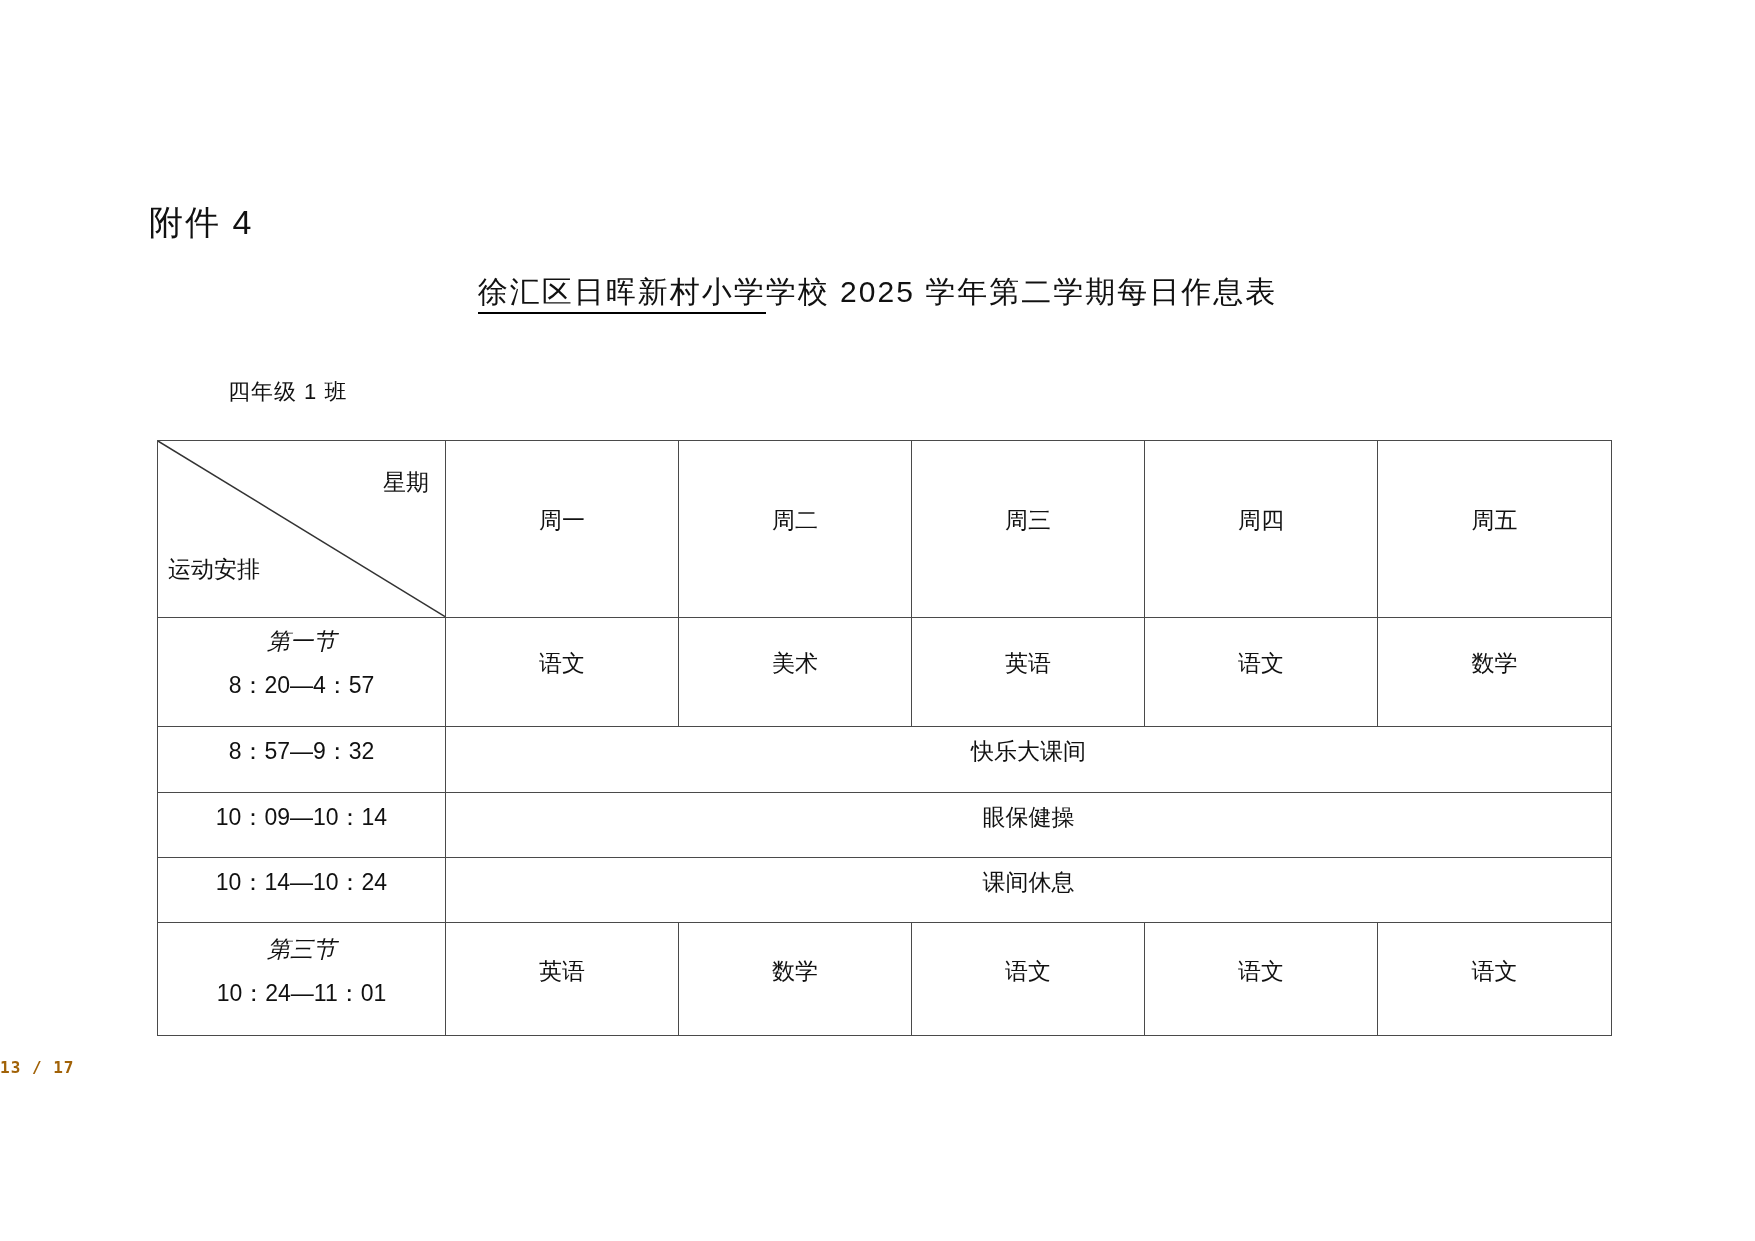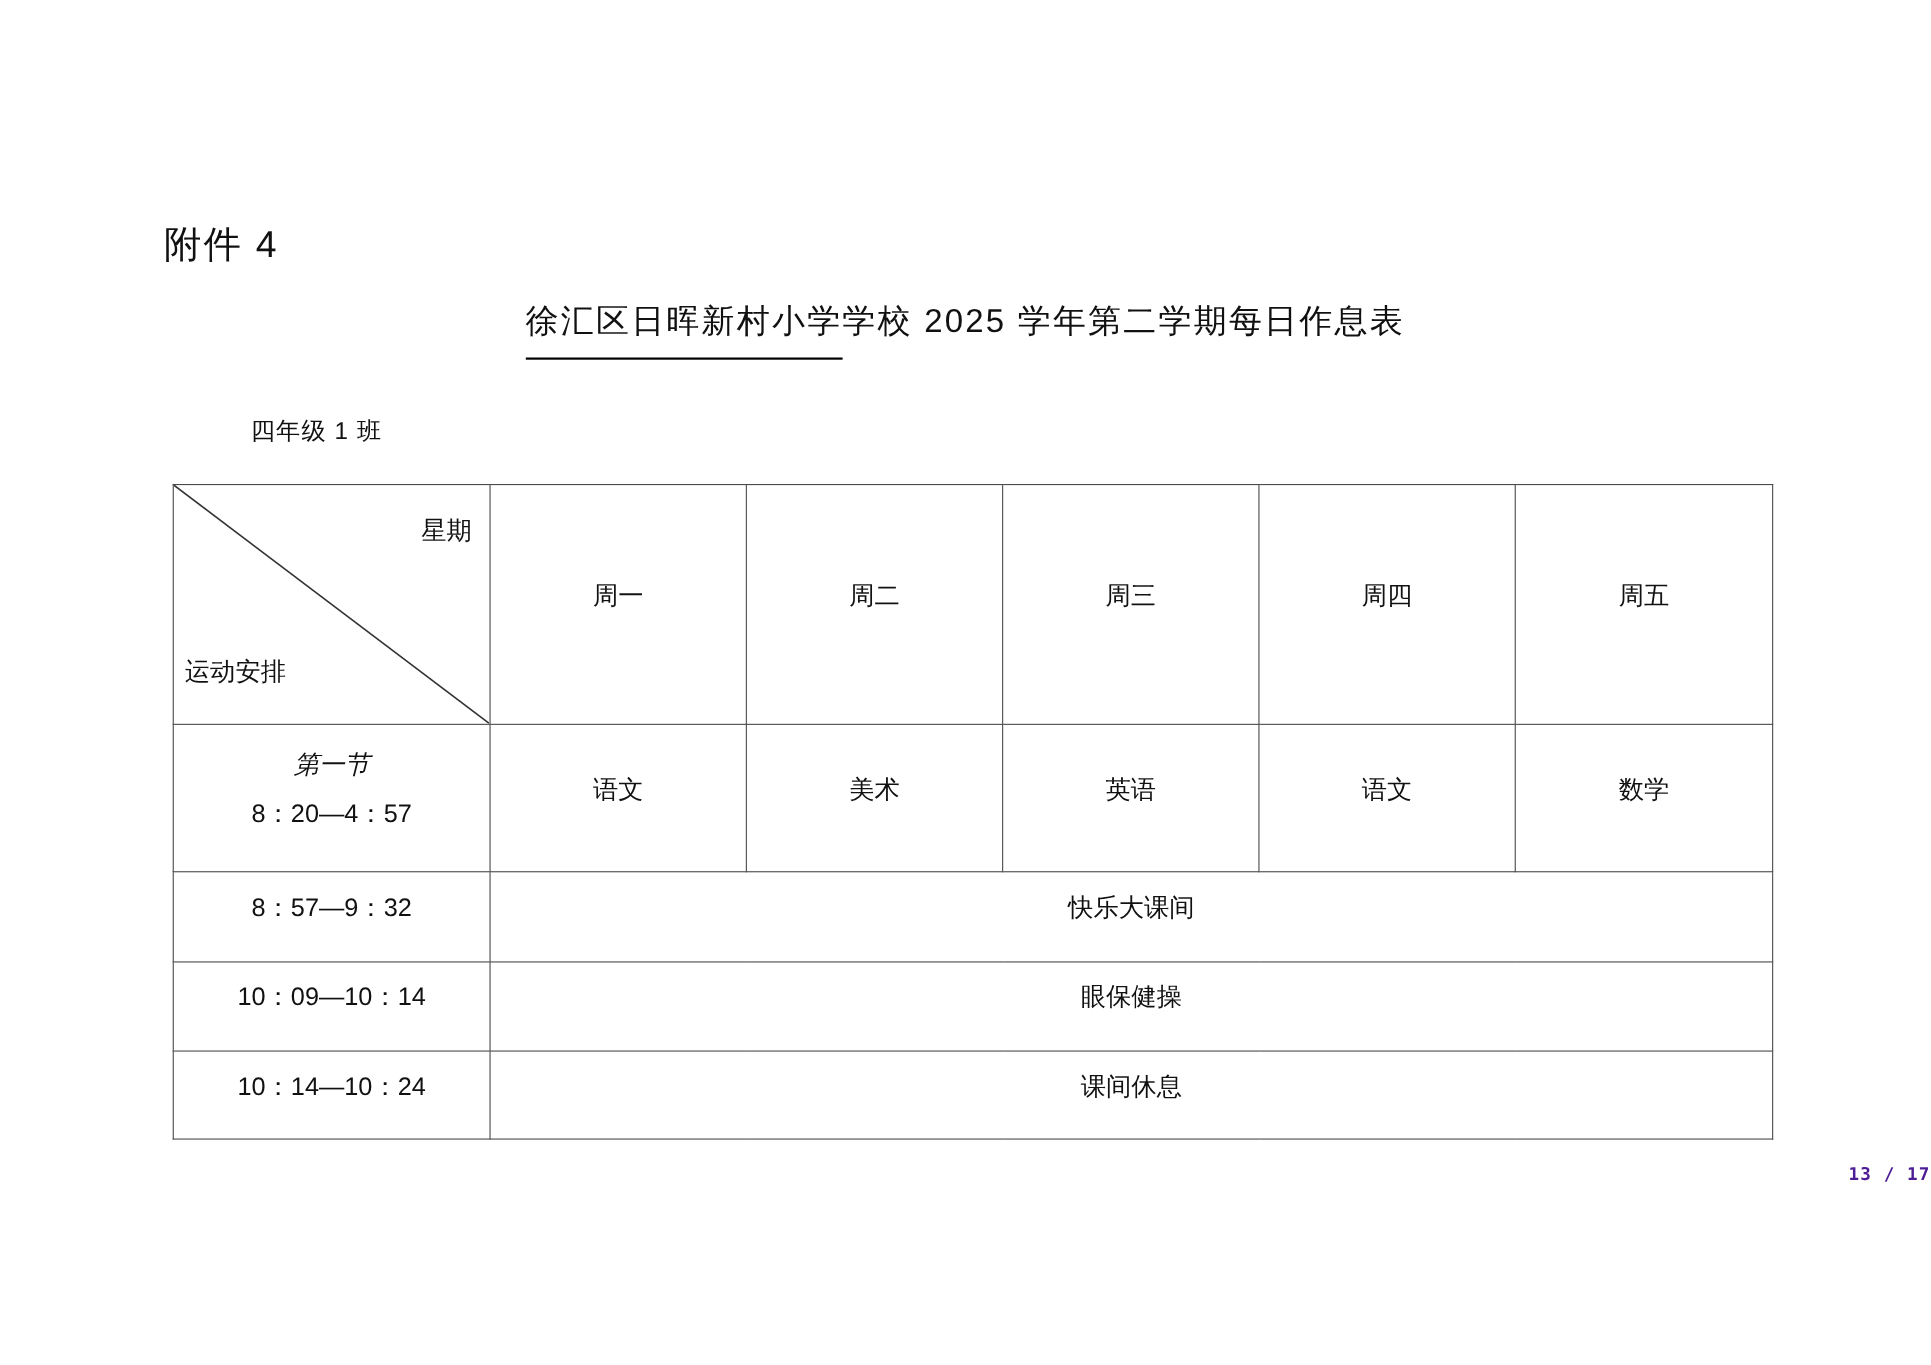--- a/index.html
+++ b/index.html
@@ -12,21 +12,21 @@
   }
   .attachment-label {
     position:absolute; left:149px; top:200px;
     font-size:34px; letter-spacing:2px;
   }
   .doc-title {
     position:absolute; top:272px; left:0; width:100%;
     text-align:center; font-size:30px; font-weight:500; letter-spacing:2px;
     white-space:pre;
   }
-  .doc-title .underlined { border-bottom:2px solid #000; padding-bottom:16px; }
+  .doc-title .underlined { border-bottom:2px solid #000; padding-bottom:4px; }
   .class-label {
     position:absolute; left:228px; top:377px;
     font-size:22px; letter-spacing:1px;
   }
   table.timetable {
     position:absolute; left:157px; top:440px;
     width:1454px; height:596px;
     border-collapse:collapse; table-layout:fixed;padding-left:12px;
   }
   table.timetable td {
@@ -40,24 +40,24 @@
   .corner-cell svg { position:absolute; left:0; top:0; width:100%; height:100%; display:block; }
   .corner-top-right { position:absolute; top:26px; right:16px; font-size:23px; }
   .corner-bottom-left { position:absolute; left:10px; bottom:32px; font-size:23px; }
   .day-header { font-size:24px; }
   .period-cell .period-name { margin-bottom:13px;font-style:italic; }
   .period-cell .period-time { }
   .time-cell { }
   .activity-cell { }
   .page-footer {
     position:absolute; top:1058px; left:0; width:100%;
-    text-align:right;
+    text-align:left;
     font-family:"DejaVu Sans Mono","Liberation Mono",monospace;
     font-size:16px; font-weight:600; letter-spacing:1px;
-    color:#4c1d95;
+    color:#a16207;
   }
 </style>
 </head>
 <body>
 
 <div class="attachment-label">附件 4</div>
 
 <div class="doc-title"><span class="underlined">徐汇区日晖新村小学</span><span>学校 2025 学年第二学期每日作息表</span></div>
 
 <div class="class-label">四年级 1 班</div>
@@ -108,16 +108,27 @@
   <tr style="height:55px">
     <td class="time-cell">10：09—10：14</td>
     <td class="activity-cell" colspan="5">眼保健操</td>
   </tr>
 
   <tr style="height:55px">
     <td class="time-cell">10：14—10：24</td>
     <td class="activity-cell" colspan="5">课间休息</td>
   </tr>
 
+  <tr style="height:95px">
+    <td class="period-cell">
+      <div class="period-name">第三节</div>
+      <div class="period-time">10：24—11：01</div>
+    </td>
+    <td>英语</td>
+    <td>数学</td>
+    <td>语文</td>
+    <td>语文</td>
+    <td>语文</td>
+  </tr>
 </tbody>
   </table>
 
 <div class="page-footer">13 / 17</div>
 
 </body></html>

